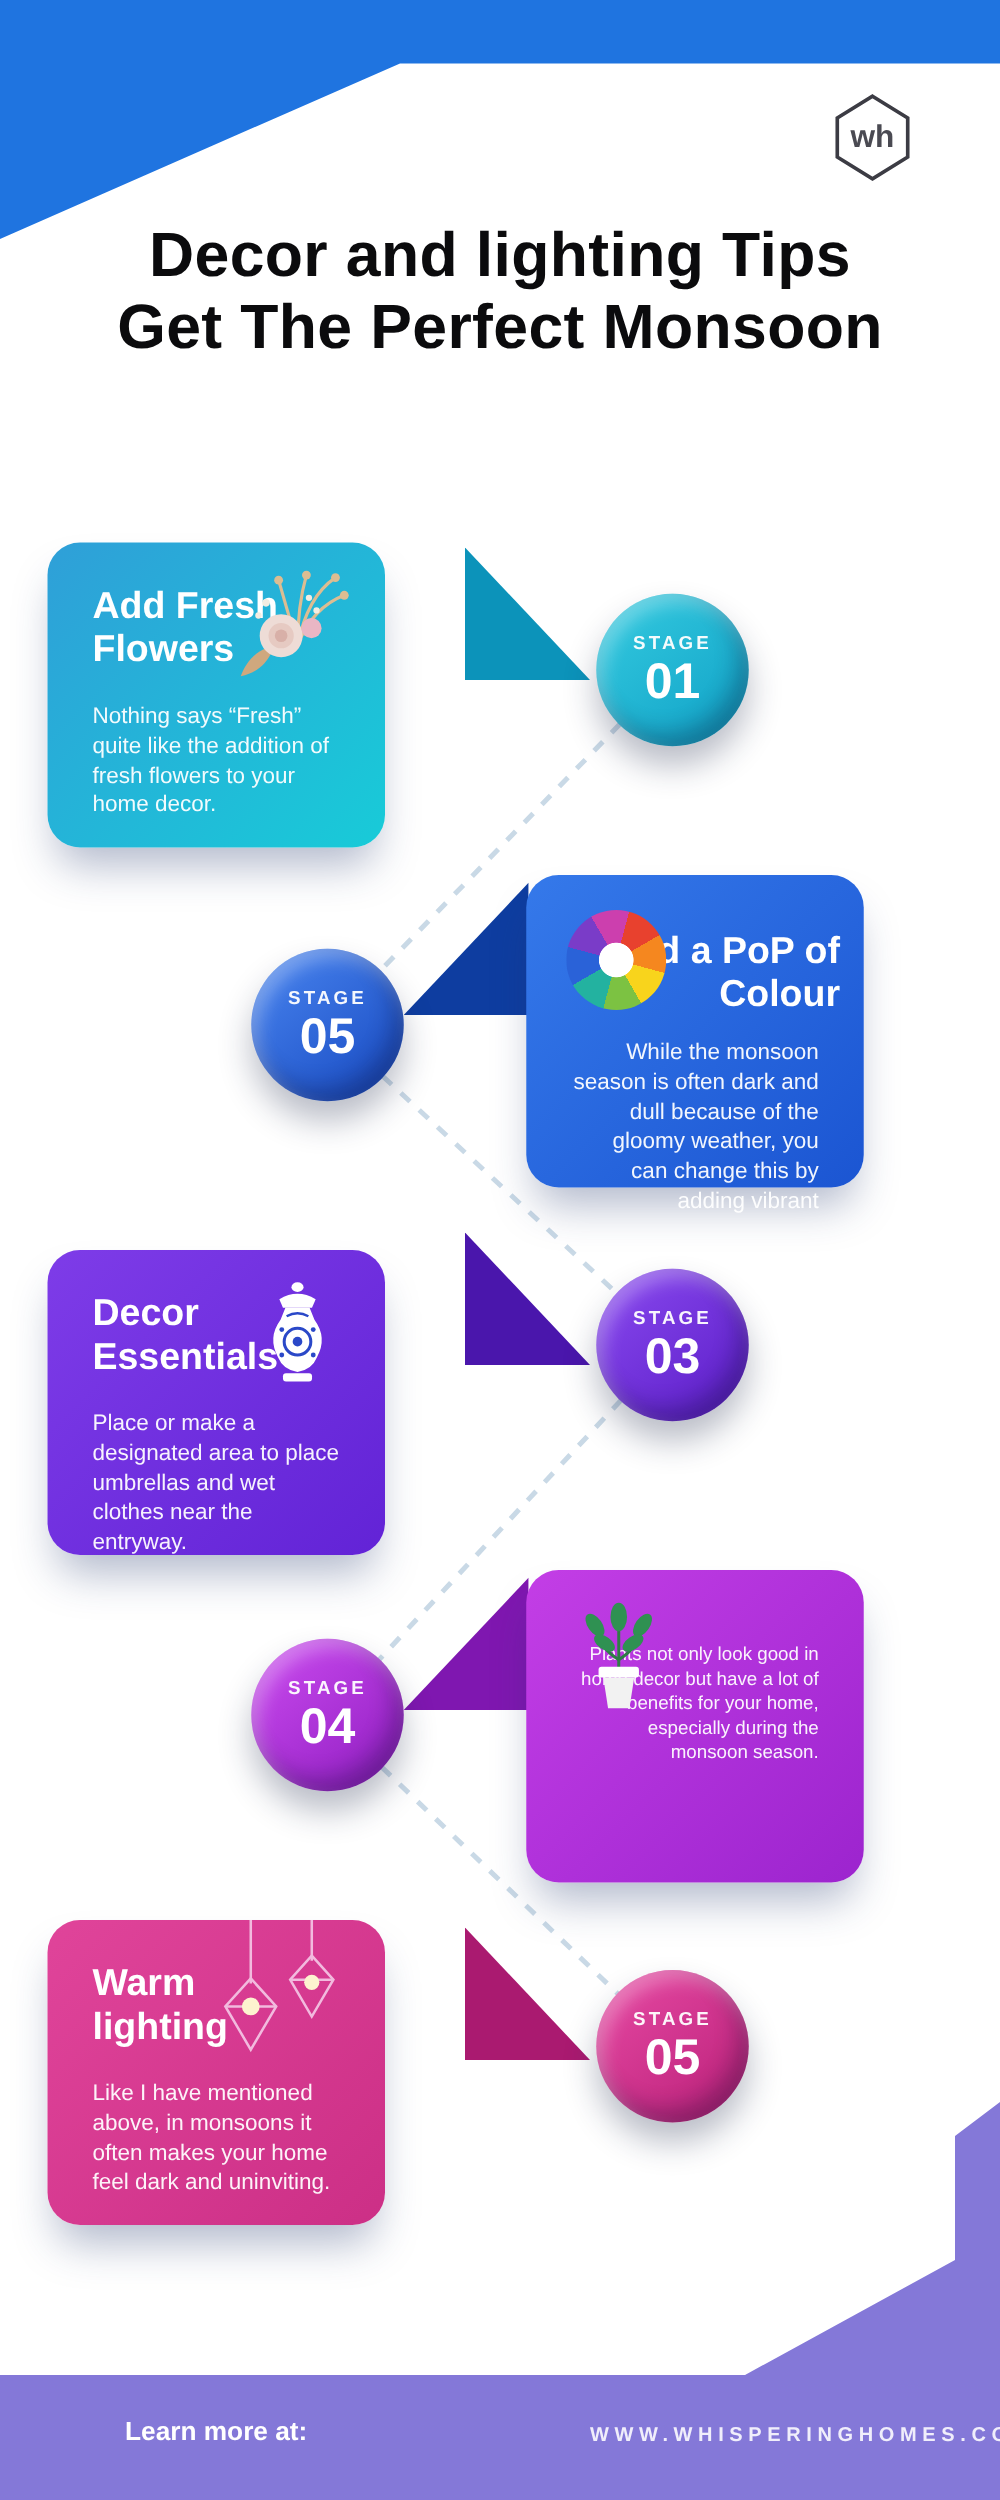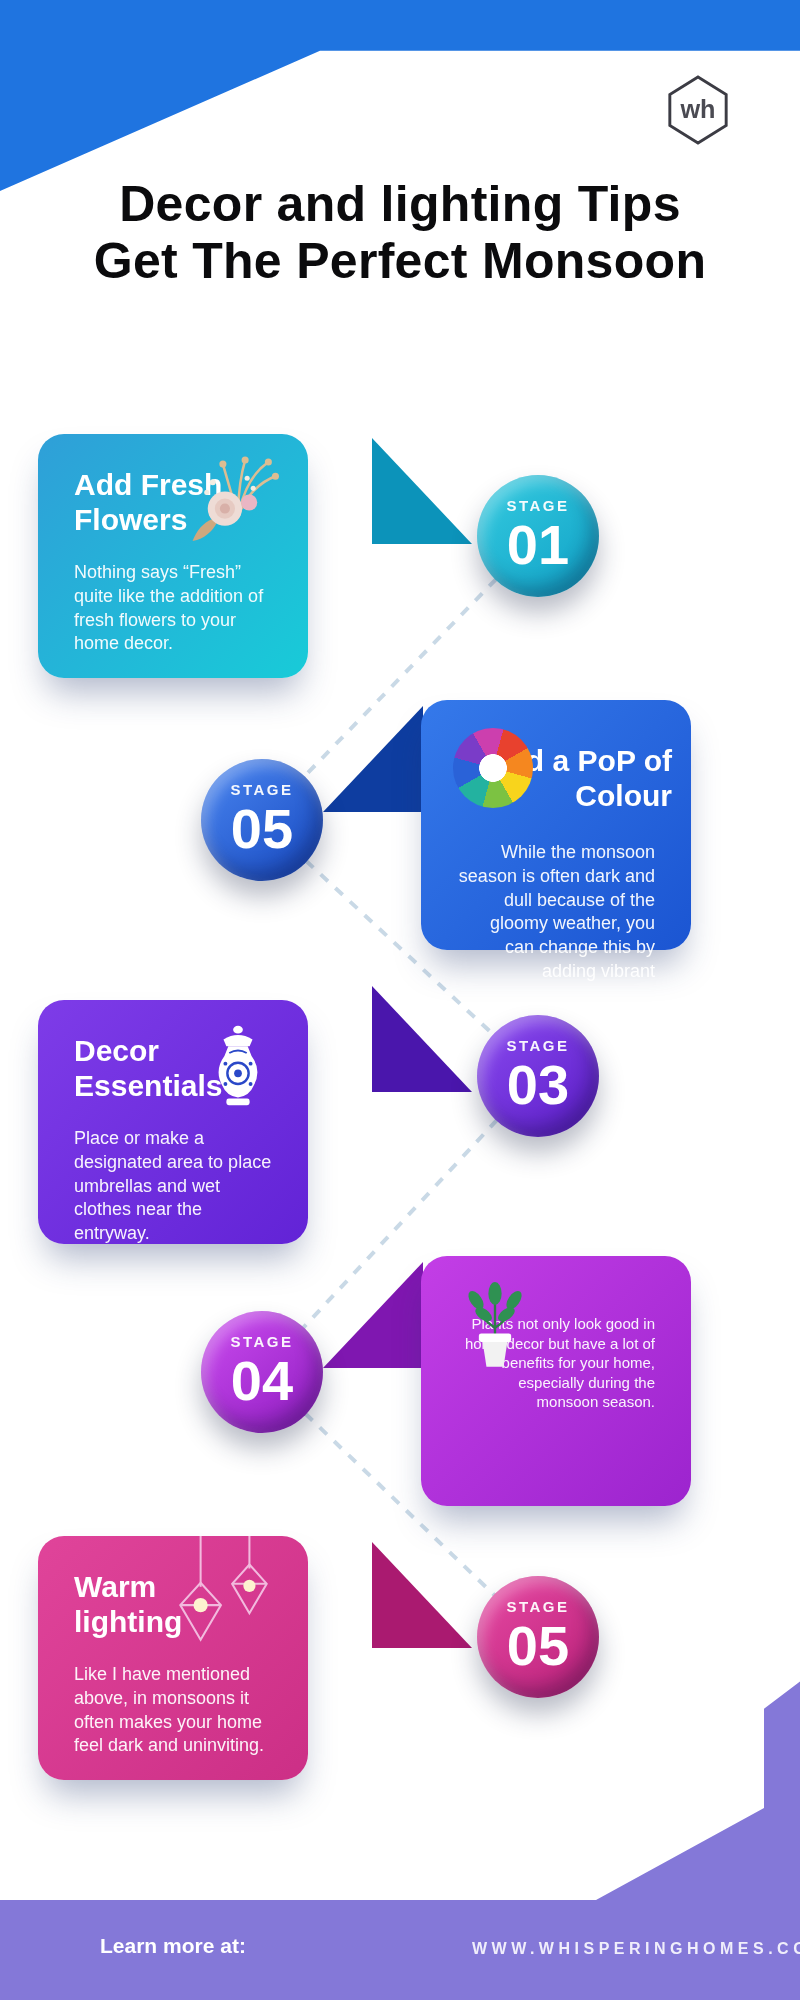--- a/index.html
+++ b/index.html
@@ -43,21 +43,21 @@
   .card.s2 { left:421px; top:700px;  height:250px; background:linear-gradient(135deg,#3579ea 0%, #1b55d2 100%); }
   .card.s3 { left:38px;  top:980px;  height:244px; background:linear-gradient(135deg,#7e3ce8 0%, #6223d6 100%);margin-top:20px; }
   .card.s4 { left:421px; top:1256px; height:250px; background:linear-gradient(135deg,#c33ee6 0%, #9c24ce 100%); }
   .card.s5 { left:38px;  top:1536px; height:244px; background:linear-gradient(135deg,#e0449a 0%, #cc2f86 100%); }
 
   .card.s1 .heading { width:175px; }
   .card.s2 .heading { width:215px; margin-top:10px;text-align:right; }
   .card.s3 .heading { width:190px; }
   .card.s4 .heading { width:175px; margin-top:10px; }
   .card.s5 .heading { width:145px; }
-  .card.s2 .body { margin-top:28px; }
+  .card.s2 .body { margin-top:17px; }
   .card.s4 .body { font-size:15px; line-height:1.3; }
 
   
   .arrow { position:absolute; width:100px; height:106px; z-index:2; }
   .arrow.to-right { clip-path:polygon(0 0, 100% 100%, 0 100%); }
   .arrow.to-left  { clip-path:polygon(100% 0, 100% 100%, 0 100%); }
   .arrow.a1 { left:372px; top:438px;  background:#0c93ba; }
   .arrow.a2 { left:323px; top:706px;  background:#0e3da0; }
   .arrow.a3 { left:372px; top:986px;  background:#4a16ac; }
   .arrow.a4 { left:323px; top:1262px; background:#7f17b0; }
@@ -67,21 +67,21 @@
   .circle {
     position:absolute; width:122px; height:122px; border-radius:50%;
     display:flex; flex-direction:column; align-items:center; justify-content:center;
     color:#ffffff; z-index:4;
     box-shadow:
       inset 6px 8px 14px rgba(255,255,255,0.30),
       inset -8px -10px 18px rgba(10,10,40,0.30),
       0 16px 26px rgba(25,35,70,0.30);
   }
   .circle .stage-label { font-size:15px; font-weight:700; letter-spacing:2.5px; opacity:0.95; }
-  .circle .stage-number { font-size:56px; font-weight:700; line-height:1.1; }
+  .circle .stage-number { font-size:40px; font-weight:700; line-height:1.1; }
   .circle.c1 { left:477px; top:475px;  background:linear-gradient(140deg,#35cbe0,#0fa0c6); }
   .circle.c2 { left:201px; top:759px;  background:linear-gradient(140deg,#4a86f0,#1648c0); }
   .circle.c3 { left:477px; top:1015px; background:linear-gradient(140deg,#8a4af0,#5a1cc6); }
   .circle.c4 { left:201px; top:1311px; background:linear-gradient(140deg,#cc4cf0,#8e1cc0); }
   .circle.c5 { left:477px; top:1576px; background:linear-gradient(140deg,#e84aa4,#b81f78); }
 
   
   .icon-flowers { position:absolute; top:20px;  right:24px; width:102px; height:96px; }
   .icon-wheel   {
     position:absolute; top:28px; left:32px; width:80px; height:80px; border-radius:50%;

